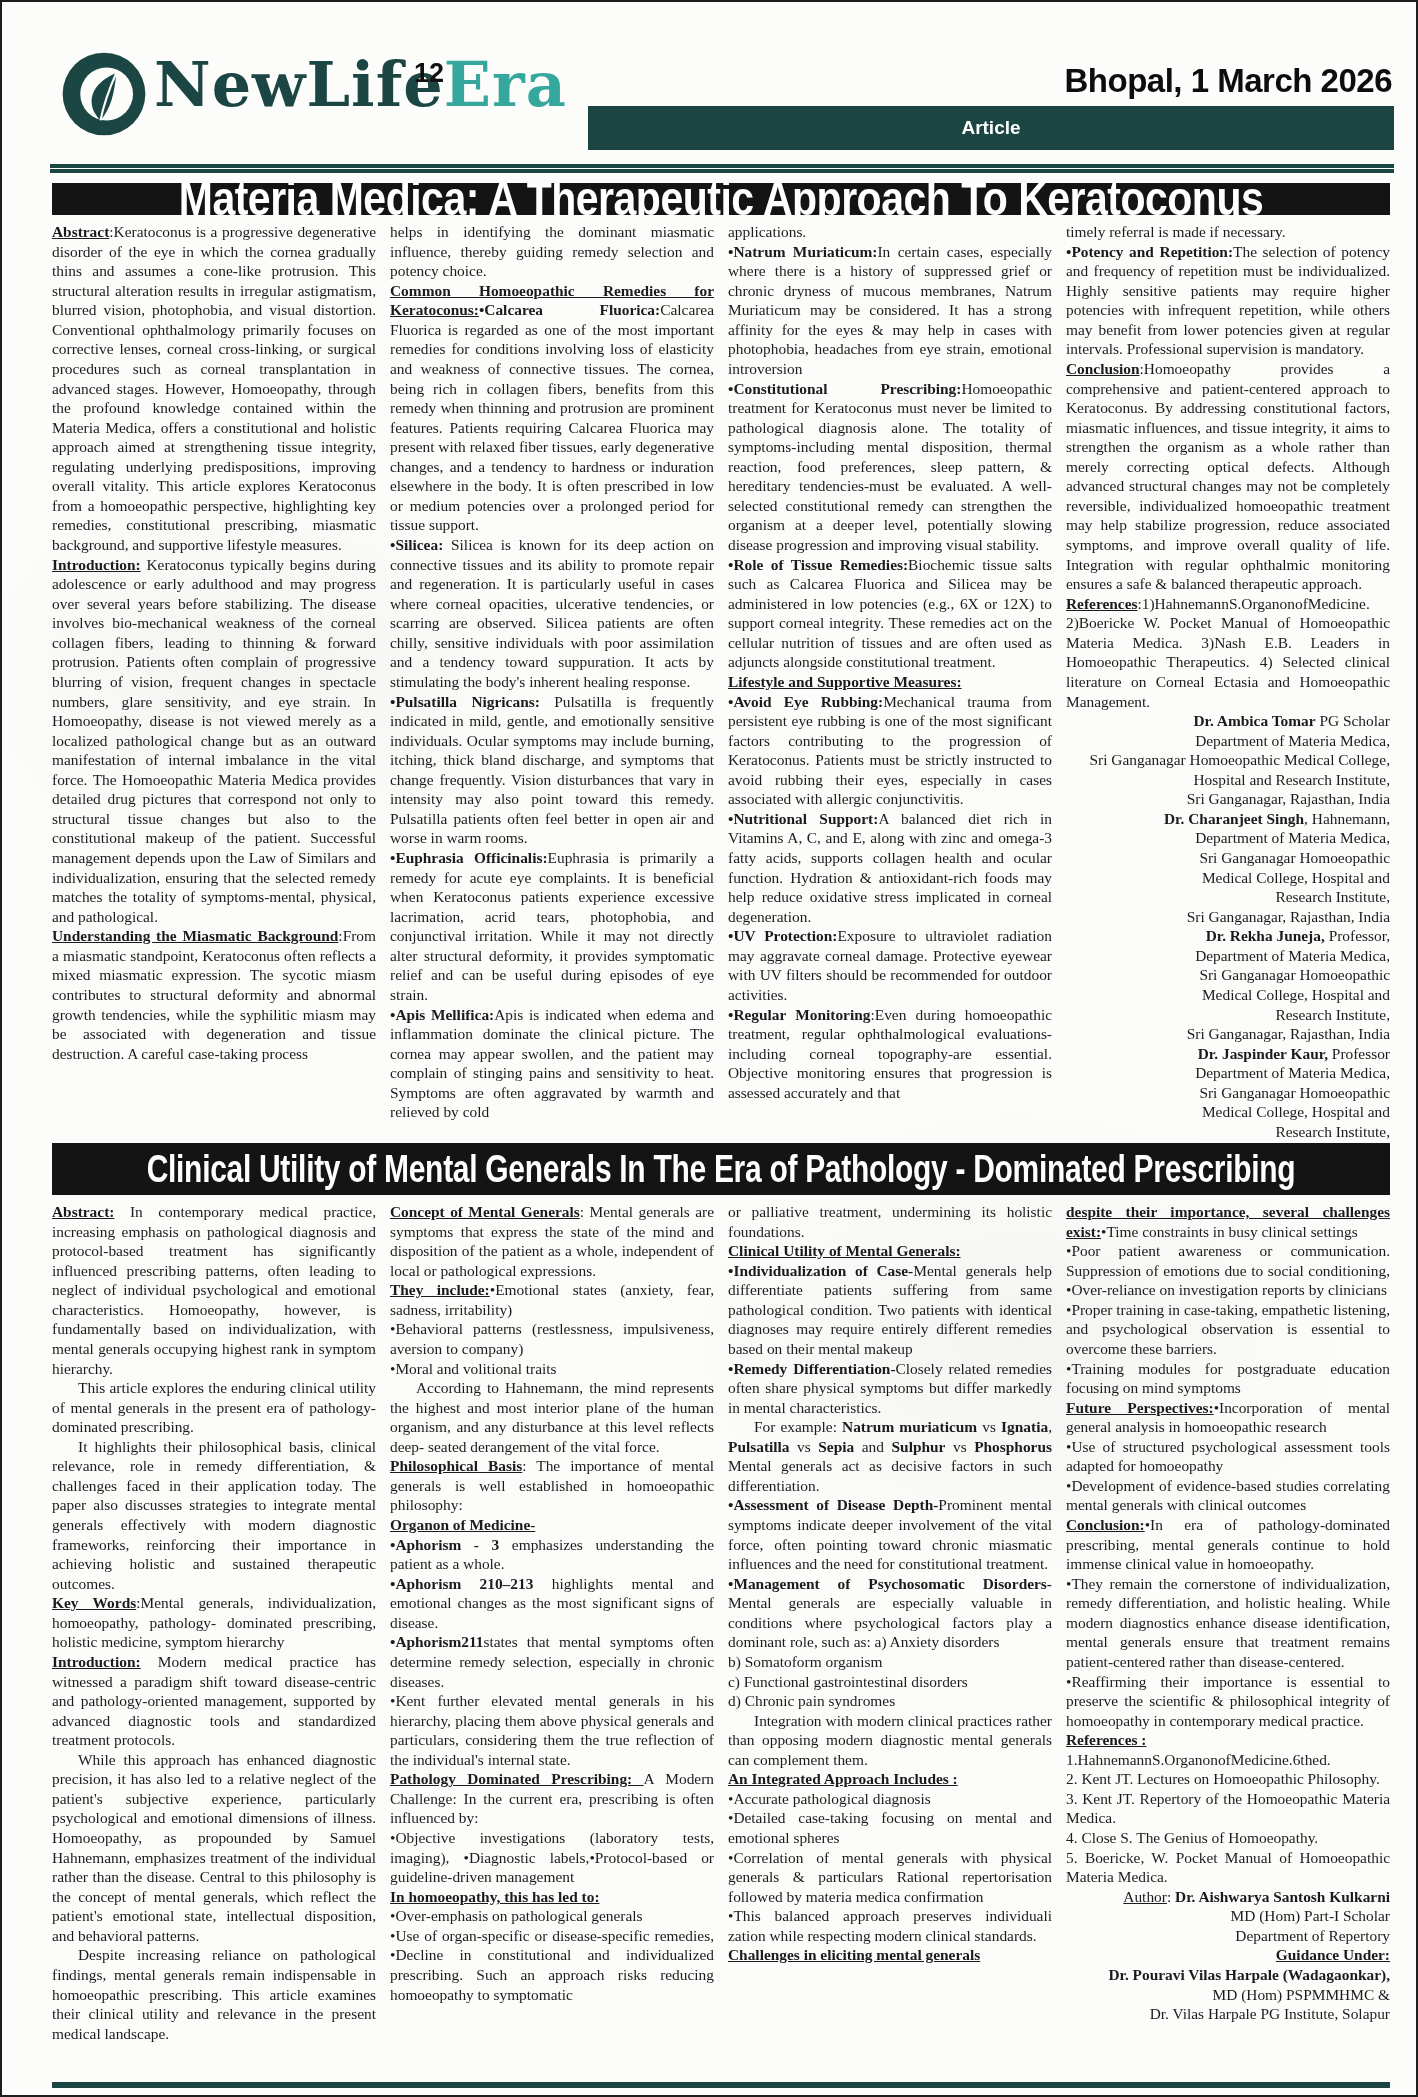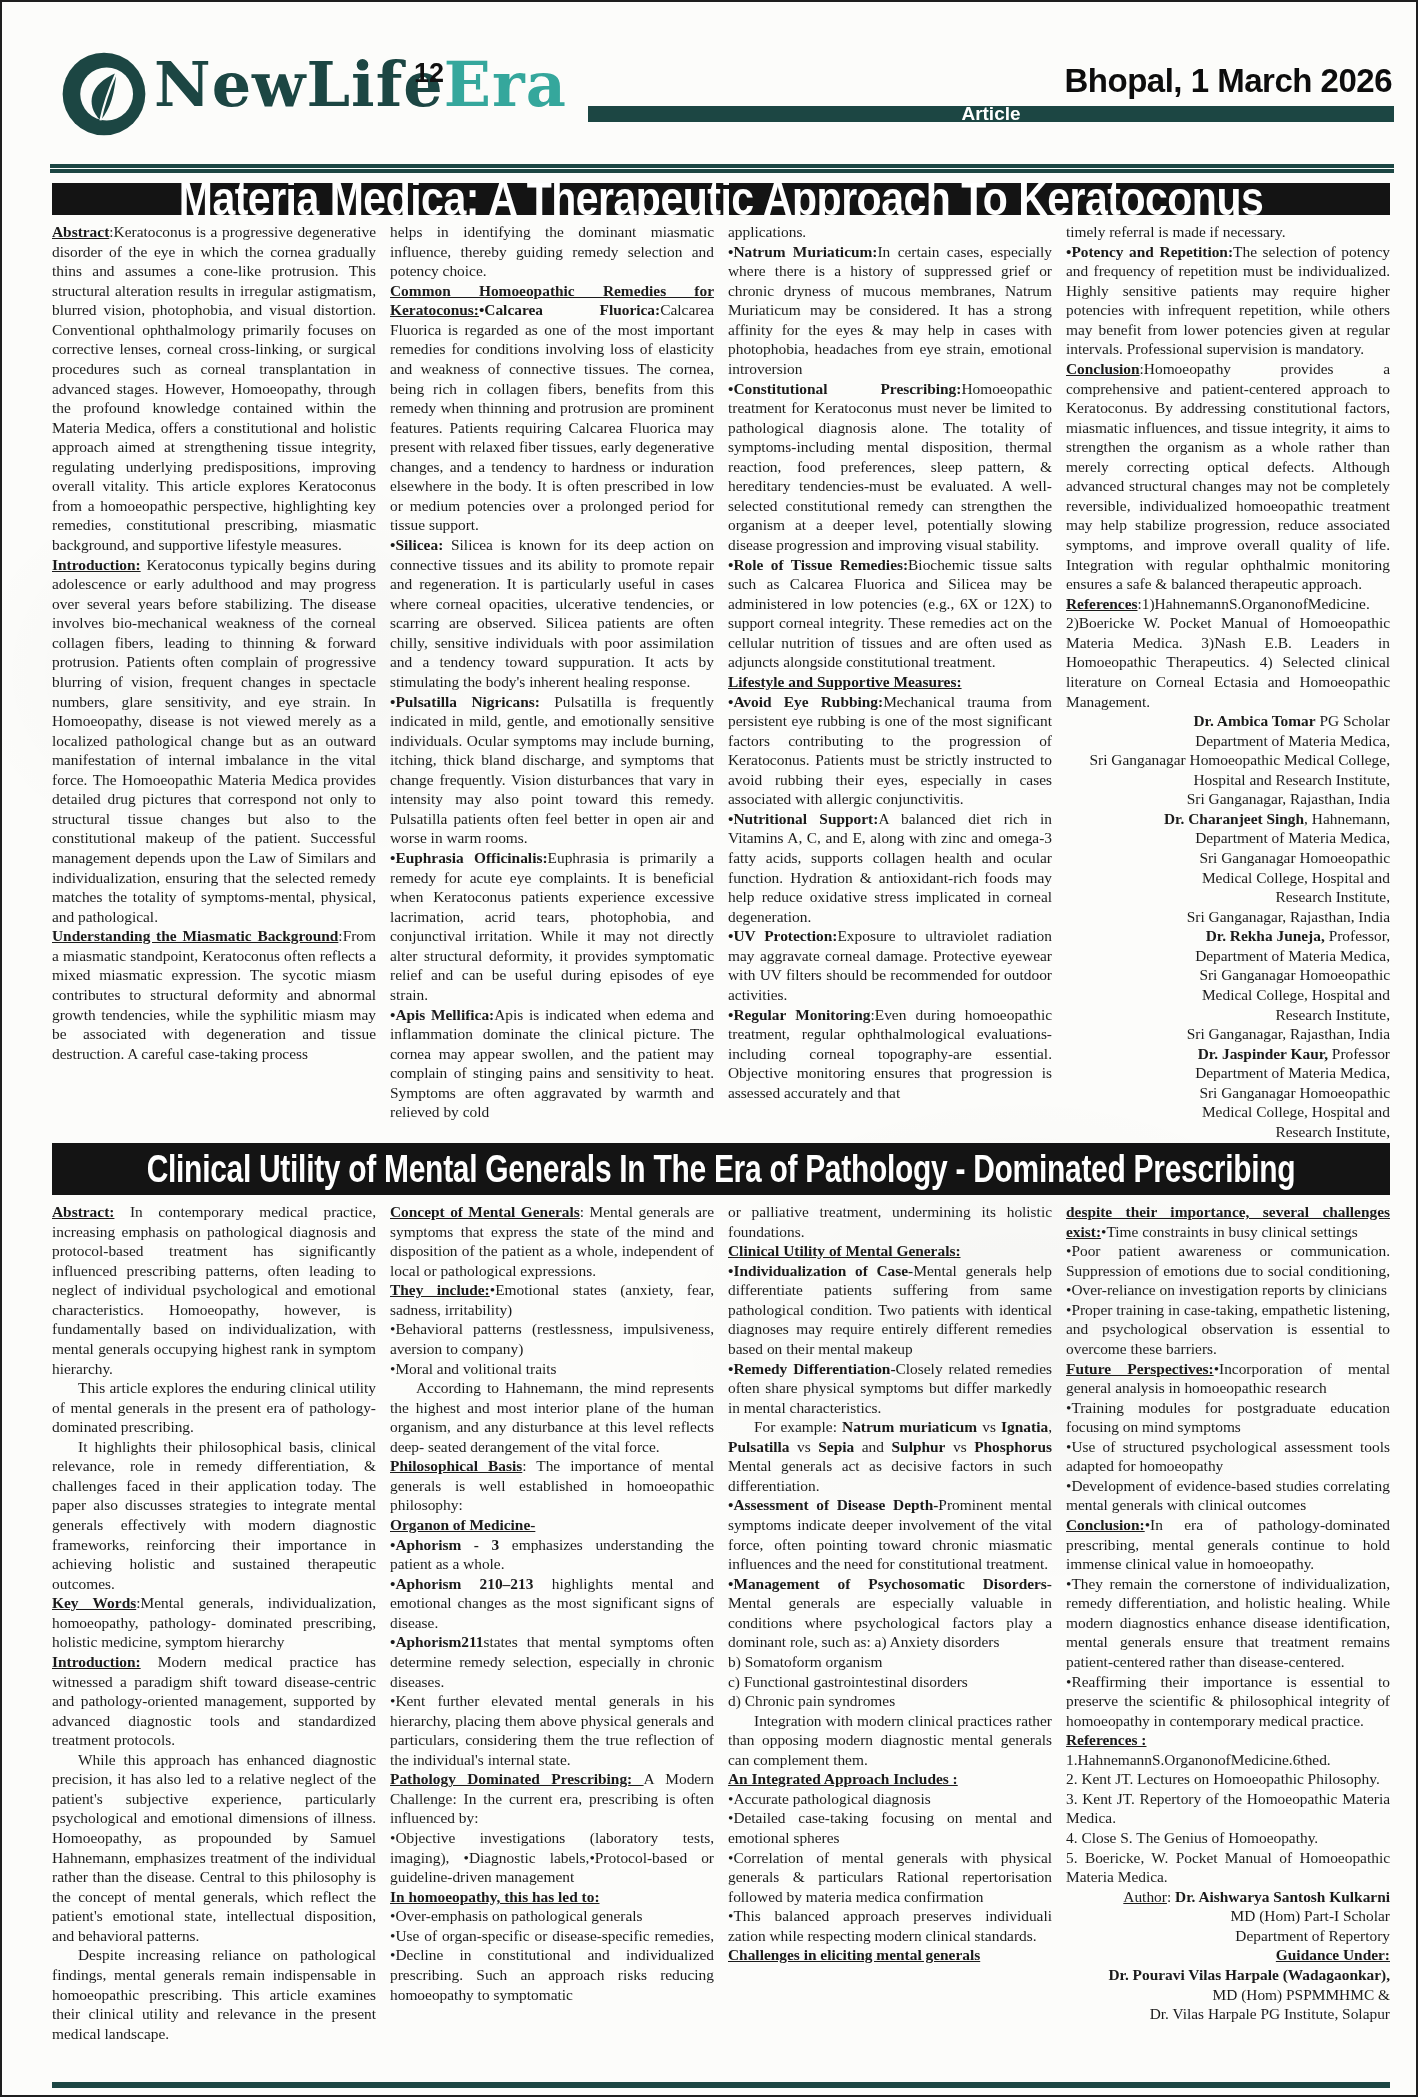--- a/index.html
+++ b/index.html
@@ -37,21 +37,21 @@
   .pageno{
     position:absolute;left:412px;top:56px;
     font-family:"Liberation Sans", sans-serif;font-weight:bold;font-size:27px;color:#111;text-align:center;
   }
   .dateline{
     position:absolute;right:24px;top:60px;
     font-family:"Liberation Sans", sans-serif;font-weight:bold;font-size:33px;color:#0d0d0d;
     letter-spacing:-0.5px;
   }
   .section-bar{
-    position:absolute;left:586px;right:22px;top:104px;height:16px;
+    position:absolute;left:586px;right:22px;top:104px;height:44px;
     background:var(--brand-dark);color:#fff;
     display:flex;align-items:center;justify-content:center;
     font-family:"Liberation Sans", sans-serif;font-weight:bold;font-size:19px;
   }
   .header-rule{
     position:absolute;left:48px;right:22px;top:162px;height:9px;
     background:linear-gradient(var(--brand-dark) 0 3.5px,#fcfcfa 3.5px 5px,var(--brand-dark) 5px 9px);
   }
   
   .content{margin:0 26px 0 50px;}
@@ -207,22 +207,22 @@
           <p><span class="">•Accurate pathological diagnosis</span></p>
           <p><span class="">•Detailed case-taking focusing on mental and emotional spheres</span></p>
           <p><span class="">•Correlation of mental generals with physical generals &amp; particulars Rational repertorisation followed by materia medica confirmation</span></p>
           <p><span class="">•This balanced approach preserves individuali zation while respecting modern clinical standards.</span></p>
           <p><span class="b u">Challenges in eliciting mental generals</span></p>
         </div>
         <div class="col">
           <p><span class="b u">despite their importance, several challenges exist:</span><span class="">•Time constraints in busy clinical settings</span></p>
           <p><span class="">•Poor patient awareness or communication. Suppression of emotions due to social conditioning, •Over-reliance on investigation reports by clinicians</span></p>
           <p><span class="">•Proper training in case-taking, empathetic listening, and psychological observation is essential to overcome these barriers.</span></p>
+          <p><span class="">•Training modules for postgraduate education focusing on mind symptoms</span></p>
           <p><span class="b u">Future Perspectives:</span><span class="">•Incorporation of mental general analysis in homoeopathic research</span></p>
-          <p><span class="">•Training modules for postgraduate education focusing on mind symptoms</span></p>
           <p><span class="">•Use of structured psychological assessment tools adapted for homoeopathy</span></p>
           <p><span class="">•Development of evidence-based studies correlating mental generals with clinical outcomes</span></p>
           <p><span class="b u">Conclusion:</span><span class="">•In era of pathology-dominated prescribing, mental generals continue to hold immense clinical value in homoeopathy.</span></p>
           <p><span class="">•They remain the cornerstone of individualization, remedy differentiation, and holistic healing. While modern diagnostics enhance disease identification, mental generals ensure that treatment remains patient-centered rather than disease-centered.</span></p>
           <p><span class="">•Reaffirming their importance is essential to preserve the scientific &amp; philosophical integrity of homoeopathy in contemporary medical practice.</span></p>
           <p><span class="b u">References :</span></p>
           <p><span class="">1.HahnemannS.OrganonofMedicine.6thed.</span></p>
           <p><span class="">2. Kent JT. Lectures on Homoeopathic Philosophy.</span></p>
           <p><span class="">3. Kent JT. Repertory of the Homoeopathic Materia Medica.</span></p>
           <p><span class="">4. Close S. The Genius of Homoeopathy.</span></p>

